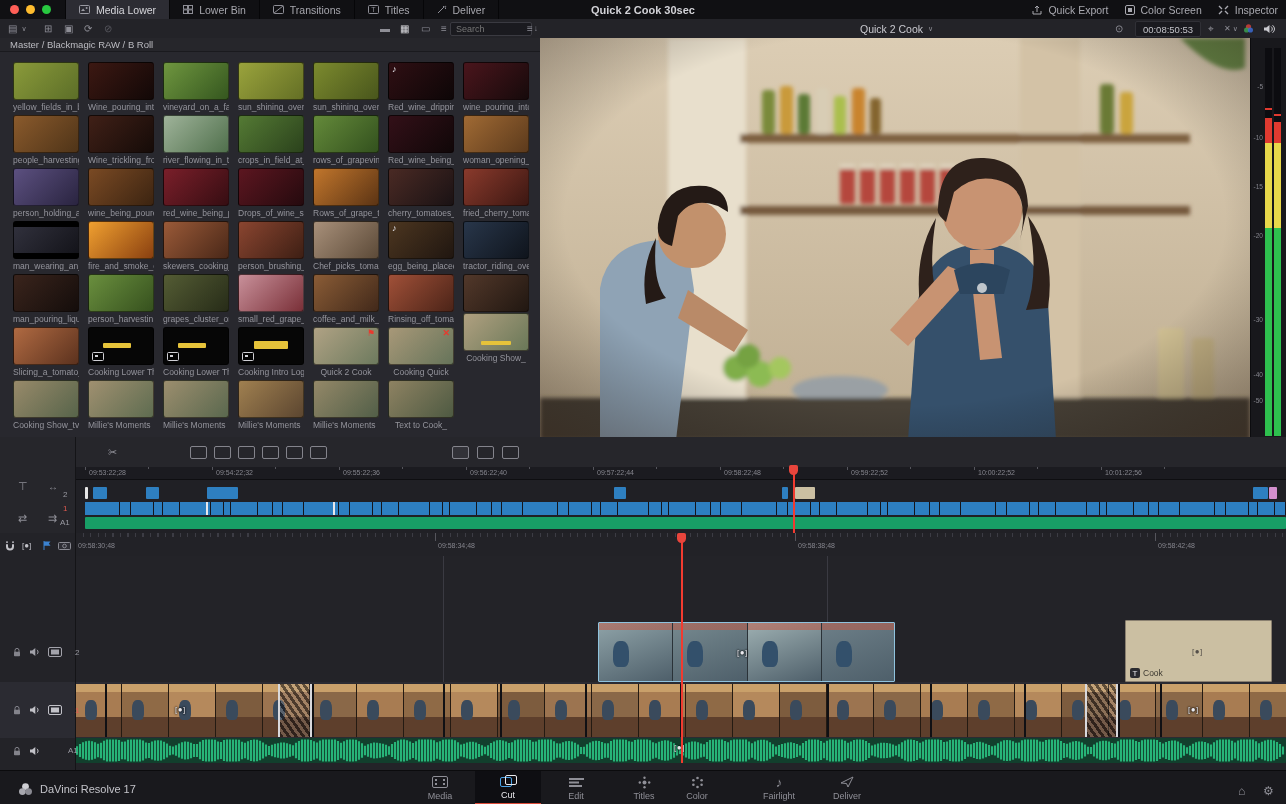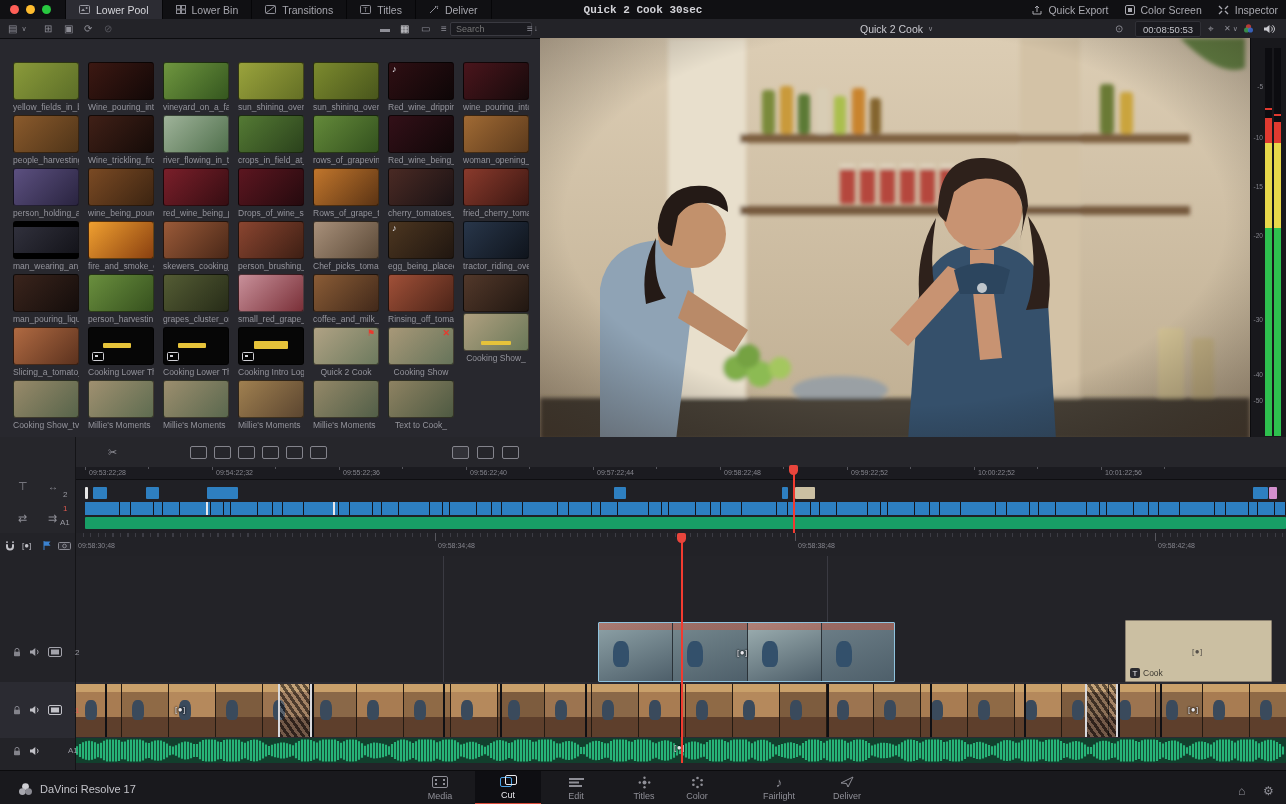--- a/index.html
+++ b/index.html
@@ -5,21 +5,21 @@
   html,body{margin:0;padding:0;background:#0c0c0e;font-family:"Liberation Sans",sans-serif;}
   #stage{position:relative;width:1286px;height:804px;overflow:hidden;background:#28282e;user-select:none;}
   .abs{position:absolute;}
   
   .titlebar{left:0;top:0;width:1286px;height:19px;background:#101013;display:flex;align-items:center;color:#b6b6bc;font-size:10.5px;}
   .lights{display:flex;gap:7px;margin:0 14px 0 10px;}
   .light{width:9px;height:9px;border-radius:50%;}
   .tab{display:flex;align-items:center;gap:6px;height:19px;padding:0 13px;border-left:1px solid #060608;color:#a6a6ad;}
   .tab.active{background:#2c2c33;color:#d6d6db;}
   .tab .ticon{font-size:9px;color:#8e8e96;display:inline-flex;}
-  .win-title{left:0;top:0;width:1286px;height:19px;display:flex;align-items:center;justify-content:center;color:#d2d2d7;font-size:11px;font-weight:bold;pointer-events:none;font-family:Liberation Mono, monospace;}
+  .win-title{left:0;top:0;width:1286px;height:19px;display:flex;align-items:center;justify-content:center;color:#d2d2d7;font-size:11px;font-weight:bold;pointer-events:none;}
   .tb-right{position:absolute;right:8px;top:0;height:19px;display:flex;align-items:center;gap:16px;color:#a9a9b0;font-size:10.5px;background:#101013;}
   .tb-right .grp{display:flex;align-items:center;gap:6px;}
   
   .toolbar2{left:0;top:19px;width:1286px;height:19px;background:#232328;border-bottom:1px solid #0c0c0f;color:#8e8e96;}
   .mini{position:absolute;top:0;height:19px;display:flex;align-items:center;font-size:10px;color:#8e8e96;}
   .srch{position:absolute;top:2.5px;left:450px;width:70px;height:12px;background:#1a1a1f;border:1px solid #3a3a41;border-radius:2px;color:#a8a8b0;font-size:9px;padding:0 5px;outline:none;font-family:"Liberation Sans",sans-serif;}
   
   .crumbbar{left:0;top:38px;width:540px;height:14px;background:#26262b;border-bottom:1px solid #1a1a1e;display:flex;align-items:center;color:#bcbcc2;font-size:9.5px;padding-left:10px;box-sizing:border-box;}
   .mediagrid{left:0;top:52px;width:540px;height:385px;background:#28282e;overflow:hidden;}
   .cell{position:absolute;width:66px;}
@@ -80,21 +80,21 @@
       <div class="light" style="background:#28c840"></div>
     </div>
     <div class="tab active">
       <span class="ticon">
           <svg width="11" height="9">
             <rect x="0.5" y="0.5" width="10" height="8" rx="1" fill="none" stroke="#9a9aa2"></rect>
             <path d="M2 6l2.2-2.5L6 6z" fill="#9a9aa2"></path>
             <circle cx="7.6" cy="3" r="1" fill="#9a9aa2"></circle>
           </svg>
         </span>
-      <span>Lower Pool</span>
+      <span>Media Lower</span>
     </div>
     <div class="tab">
       <span class="ticon">
           <svg width="10" height="9">
             <rect x="0.5" y="0.5" width="4" height="3.6" fill="none" stroke="#8e8e96"></rect>
             <rect x="5.5" y="0.5" width="4" height="3.6" fill="none" stroke="#8e8e96"></rect>
             <rect x="0.5" y="4.9" width="4" height="3.6" fill="none" stroke="#8e8e96"></rect>
             <rect x="5.5" y="4.9" width="4" height="3.6" fill="none" stroke="#8e8e96"></rect>
           </svg>
         </span>
@@ -198,20 +198,23 @@
         </svg>
       </div>
     <div class="mini" style="left:1263px">
         <svg width="12" height="10">
           <path d="M1 3.5h2.3L6.5 1v8L3.3 6.5H1z" fill="#c9c9cf"></path>
           <path d="M8 2.5c1.7 1.5 1.7 3.5 0 5M9.5 1.2c2.6 2.3 2.6 5.3 0 7.6" stroke="#c9c9cf" fill="none"></path>
         </svg>
       </div>
   </div>
 
+  <div class="abs crumbbar">
+      <span>Master / Blackmagic RAW / B Roll</span>
+    </div>
   <div class="abs mediagrid">
       <div class="cell" style="left: 13px; top: 10px;">
         <div class="thumb" style="background: linear-gradient(135deg, rgb(138, 154, 58), rgb(92, 110, 40));"></div>
         <div class="clabel">yellow_fields_in_bl…</div>
       </div>
       <div class="cell" style="left: 88px; top: 10px;">
         <div class="thumb" style="background: linear-gradient(135deg, rgb(60, 24, 18), rgb(18, 8, 7));"></div>
         <div class="clabel">Wine_pouring_int…</div>
       </div>
       <div class="cell" style="left: 163px; top: 10px;">
@@ -378,21 +381,21 @@
       <div class="cell" style="left: 313px; top: 275px;">
         <div class="thumb" style="background: linear-gradient(135deg, rgb(176, 162, 132), rgb(109, 122, 94));">
           <div class="mark" style="right: 3px; top: 1px; color: rgb(232, 57, 46);">⚑</div>
         </div>
         <div class="clabel">Quick 2 Cook</div>
       </div>
       <div class="cell" style="left: 388px; top: 275px;">
         <div class="thumb" style="background: linear-gradient(135deg, rgb(168, 152, 120), rgb(102, 116, 90));">
           <div class="mark" style="right: 3px; top: 1px; color: rgb(232, 57, 46); font-weight: bold;">✕</div>
         </div>
-        <div class="clabel">Cooking Show</div>
+        <div class="clabel">Cooking Quick</div>
       </div>
       <div class="cell" style="left: 463px; top: 261px;">
         <div class="thumb" style="background: linear-gradient(135deg, rgb(176, 160, 128), rgb(106, 120, 88));">
           <div class="ybar" style="left: 17px; bottom: 5px; width: 30px; height: 4px;"></div>
         </div>
         <div class="clabel">Cooking Show_</div>
       </div>
       <div class="cell" style="left: 13px; top: 328px;">
         <div class="thumb" style="background: linear-gradient(135deg, rgb(152, 138, 106), rgb(87, 100, 74));"></div>
         <div class="clabel">Cooking Show_tvc</div>

